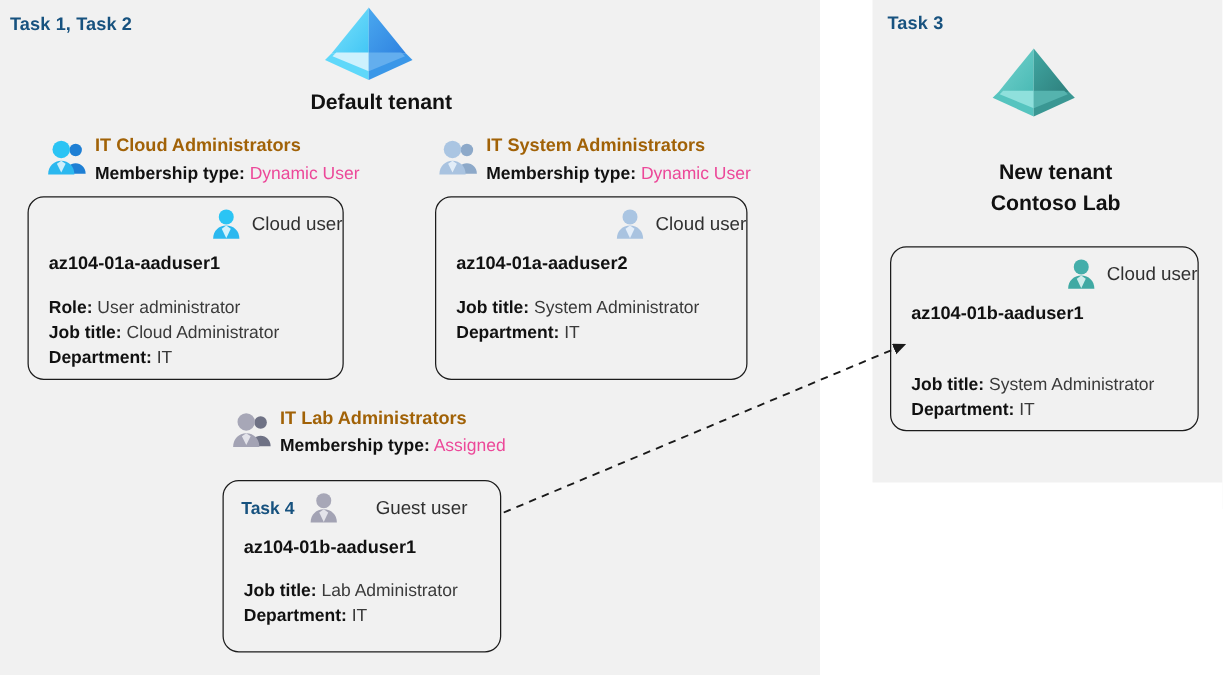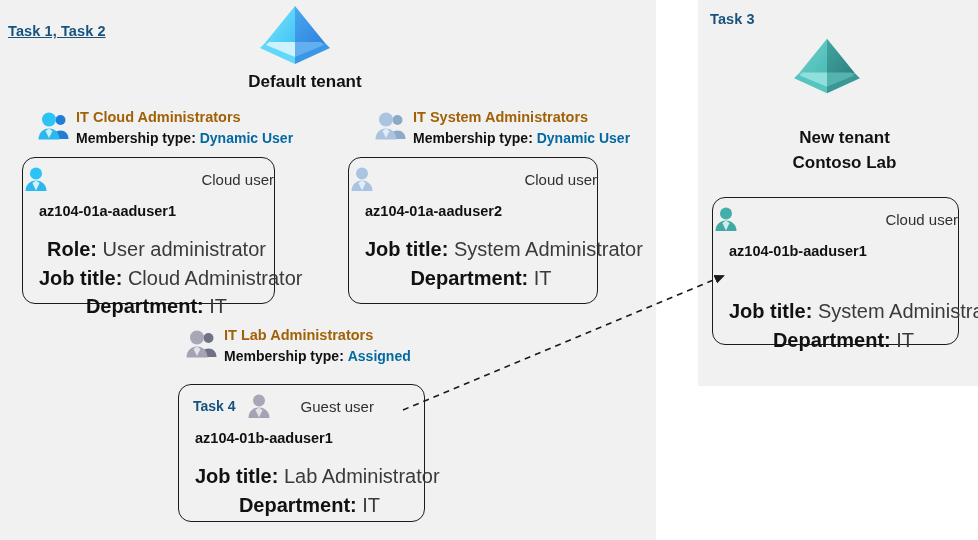--- a/index.html
+++ b/index.html
@@ -24,57 +24,57 @@
 
   
   .pyramid{position:absolute;}
   .pyramid svg{display:block;}
 
   
   .group{position:absolute;}
   .group .ghead{font-weight:bold;font-size:14.5px;color:#a16207;white-space:nowrap;line-height:1.35;}
   .group .gsub{font-size:14px;color:#111;white-space:nowrap;line-height:1.45;}
   .group .gsub b{font-weight:bold;}
-  .group .gsub span{font-weight:bold;color:#0369a1;}
+  .group .gsub span{font-weight:normal;color:#ec4899;}
   .group .gicon{position:absolute;left:0;top:3px;width:32px;height:30px;}
   .group .gtext{margin-left:38px;}
 
   
   .card{
     position:absolute;border:1.4px solid #1c1c1c;border-radius:13px;
     background:transparent;box-sizing:border-box;
   }
   .card .crow-top{
     display:flex;align-items:center;height:30px;margin-top:6px;
   }
   .card .ctask{
     font-weight:bold;font-size:14px;color:#17527f;margin-left:14px;white-space:nowrap;
   }
   .card .cicon{width:26px;height:26px;flex:0 0 26px;}
   .card .ctype{font-size:15px;color:#303030;white-space:nowrap;margin-left:7px;}
   .card .cname{
     font-weight:bold;font-size:14.5px;color:#111;margin:9px 0 0 16px;white-space:nowrap;
   }
   .card .cattrs{margin:16px 0 0 16px;}
-  .card .cattr{font-size:20px;line-height:1.43;white-space:nowrap;text-align:center;}
+  .card .cattr{font-size:14px;line-height:1.43;white-space:nowrap;}
   .card .cattr b{font-weight:bold;color:#111;}
   .card .cattr span{color:#3a3a3a;}
 
-  .center-top{justify-content:space-between;}
+  .center-top{justify-content:flex-end;}
   .left-top{justify-content:flex-start;}
 
   #arrow-connector{position:absolute;left:0;top:0;width:978px;height:540px;pointer-events:none;}
 </style>
 </head>
 <body>
 
 <div class="panel" id="panel-left"></div>
 <div class="panel" id="panel-right"></div>
 
-<div class="task-label" style="left:8px;top:23px;text-decoration:underline;">Task 1, Task 2</div>
+<div class="task-label" style="left:8px;top:12px;">Task 1, Task 2</div>
 <div class="task-label" style="left:710px;top:11px;">Task 3</div>
 
 <div class="pyramid" style="left:257px;top:2px;">
   <svg width="76" height="66" viewBox="0 0 76 66">
     <defs>
       <linearGradient id="pyA" x1="0" y1="0" x2="1" y2="1">
         <stop offset="0" stop-color="#7ee3fb"></stop>
           <stop offset="1" stop-color="#42c6f5"></stop>
       </linearGradient>
       <linearGradient id="pyB" x1="0" y1="0" x2="1" y2="1">
@@ -161,21 +161,21 @@
       <b>Job title:</b>
       <span>Cloud Administrator</span>
     </div>
     <div class="cattr">
       <b>Department:</b>
       <span>IT</span>
     </div>
   </div>
 </div>
 
-<div class="group" style="left:375px;top:108px;">
+<div class="group" style="left:351px;top:108px;">
   <div class="gicon">
     <svg width="32" height="30" viewBox="0 0 32 30">
       <circle cx="22.5" cy="9" r="5" fill="#8da9c9"></circle>
       <path d="M14.5 28c0-5.2 3.6-8.5 8-8.5s8 3.3 8 8.5z" fill="#8da9c9"></path>
       <circle cx="11" cy="8.5" r="7" fill="#aac5e2"></circle>
       <path d="M0.5 28.5c0-6.6 4.7-11 10.5-11s10.5 4.4 10.5 11z" fill="#a9c3e0"></path>
       <polygon points="11,17.5 7.5,20 11,27 14.5,20" fill="#e2edf8"></polygon>
     </svg>
   </div>
   <div class="gtext">
@@ -223,21 +223,21 @@
   </div>
   <div class="gtext">
     <div class="ghead">IT Lab Administrators</div>
     <div class="gsub">
       <b>Membership type:</b>
       <span>Assigned</span>
     </div>
   </div>
 </div>
 
-<div class="card" style="left:178px;top:384px;width:247px;height:138px;">
+<div class="card" style="left:178px;top:384px;width:223px;height:138px;">
   <div class="crow-top left-top">
     <span class="ctask">Task 4</span>
     <span class="cicon" style="margin-left:10px;">
       <svg width="26" height="26" viewBox="0 0 26 26">
         <circle cx="13" cy="7.5" r="6" fill="#a7a7b7"></circle>
         <path d="M2.5 25c0-6.3 4.6-10.6 10.5-10.6S23.5 18.7 23.5 25z" fill="#a3a3b4"></path>
         <polygon points="13,14.4 9.4,17 13,24.5 16.6,17" fill="#e3e3ea"></polygon>
       </svg>
     </span>
     <span class="ctype" style="margin-left:29px;">Guest user</span>

